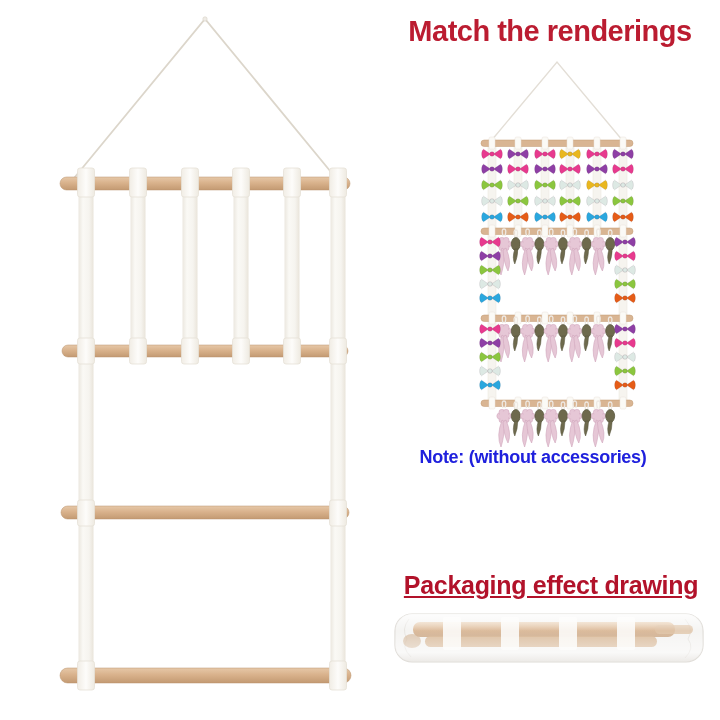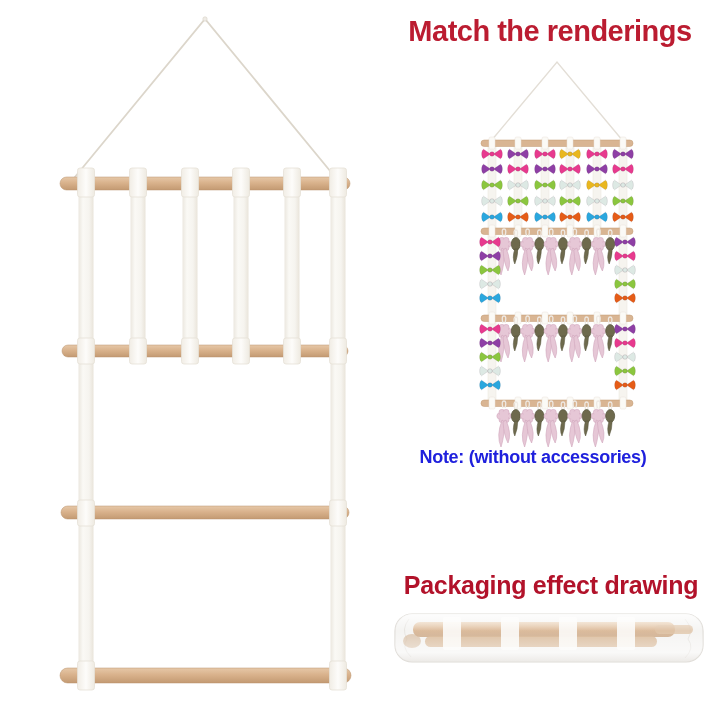--- a/index.html
+++ b/index.html
@@ -6,21 +6,21 @@
   body{
     width:720px;height:720px;overflow:hidden;
     background:#ffffff;
     font-family:"Liberation Sans",sans-serif;
   }
   .stage{position:relative;width:676px;height:720px;background:var(--bg,#ffffff);}
   .abs{position:absolute;}
   .caption{font-weight:bold;text-align:center;white-space:nowrap;line-height:1.1;}
   #renderings-title{left:383px;top:16px;width:334px;font-size:29px;color:var(--title_red,#bb1c31);letter-spacing:-0.5px;}
   #note-text{left:350px;top:448px;width:366px;font-size:18px;color:var(--note_blue,#1f20dd);letter-spacing:-0.3px;}
-  #packaging-title{left:390px;top:572px;width:322px;font-size:25px;color:var(--packaging_red,#b2122a);letter-spacing:-0.3px;}
+  #packaging-title{left:390px;top:572px;width:322px;font-size:25px;color:var(--packaging_red,#b2122a);letter-spacing:-0.3px;text-decoration:underline;}
   svg{display:block;}
 </style>
 </head>
 <body>
 
 <div class="stage">
 
   <svg id="organizer-photo" class="abs" style="left:0;top:0" width="400" height="720" viewBox="0 0 400 720">
     <defs>
       <linearGradient id="strapGrad" x1="0" y1="0" x2="1" y2="0">

